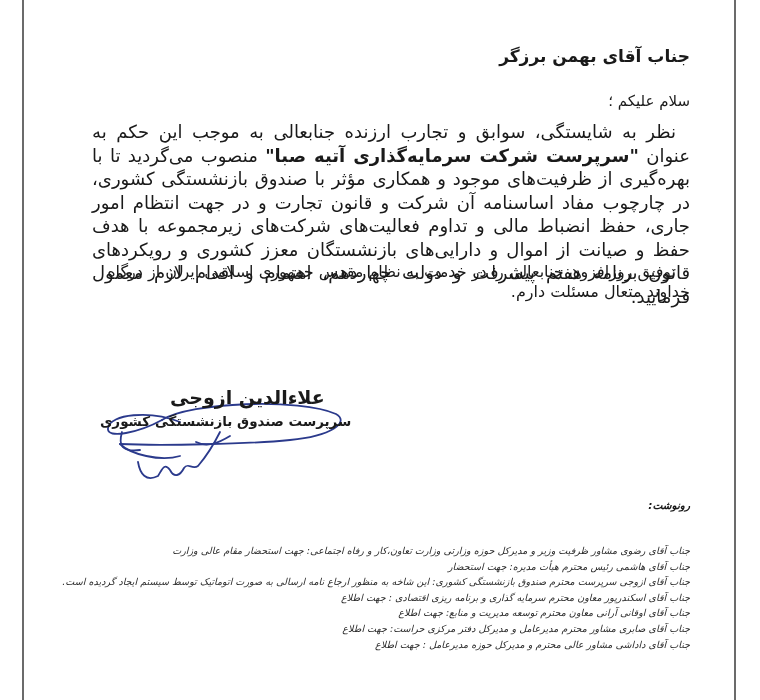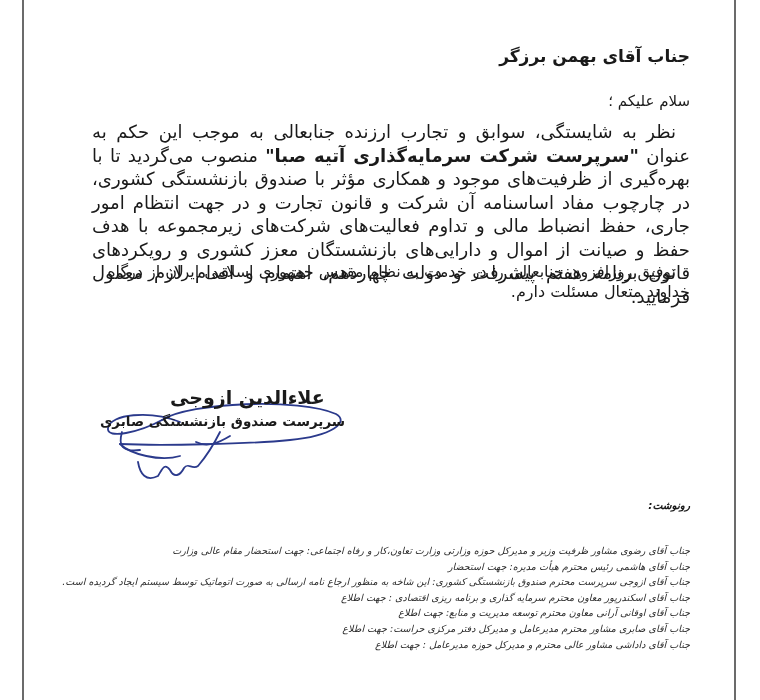--- a/index.html
+++ b/index.html
@@ -42,21 +42,21 @@
     <path d="M80 30 C 50 18, 10 22, 8 36 C 6 48, 40 40, 62 28"></path>
     <path d="M62 28 C 90 10, 200 6, 236 22 C 250 30, 232 44, 190 48 C 150 52, 60 54, 20 52"></path>
     <path d="M20 52 C 30 62, 60 70, 80 64"></path>
     <path d="M22 40 C 18 54, 22 60, 40 58"></path>
     <path d="M38 70 C 40 82, 46 90, 58 84 C 62 78, 64 70, 70 78 C 74 86, 80 84, 84 76 C 88 70, 92 78, 98 74 C 110 60, 116 48, 120 40"></path>
     <path d="M96 50 C 108 56, 120 50, 130 44"></path>
   </g>
 </svg>
 
 <div class="sig-name">علاءالدین ازوجی</div>
-<div class="sig-title">سرپرست صندوق بازنشستگی صابری</div>
+<div class="sig-title">سرپرست صندوق بازنشستگی کشوری</div>
 
 <div class="page" style="pointer-events:none">
   <div class="cc-title">رونوشت:</div>
   <ul class="cc-list">
     <li>جناب آقای رضوی مشاور ظرفیت وزیر و مدیرکل حوزه وزارتی وزارت تعاون،کار و رفاه اجتماعی: جهت استحضار مقام عالی وزارت</li>
     <li>جناب آقای هاشمی رئیس محترم هیأت مدیره: جهت استحضار</li>
     <li>جناب آقای ازوجی سرپرست محترم صندوق بازنشستگی کشوری: این شاخه به منظور ارجاع نامه ارسالی به صورت اتوماتیک توسط سیستم ایجاد گردیده است.</li>
     <li>جناب آقای اسکندرپور معاون محترم سرمایه گذاری و برنامه ریزی اقتصادی : جهت اطلاع</li>
     <li>جناب آقای اوقانی آرانی معاون محترم توسعه مدیریت و منابع: جهت اطلاع</li>
     <li>جناب آقای صابری مشاور محترم مدیرعامل و مدیرکل دفتر مرکزی حراست: جهت اطلاع</li>

